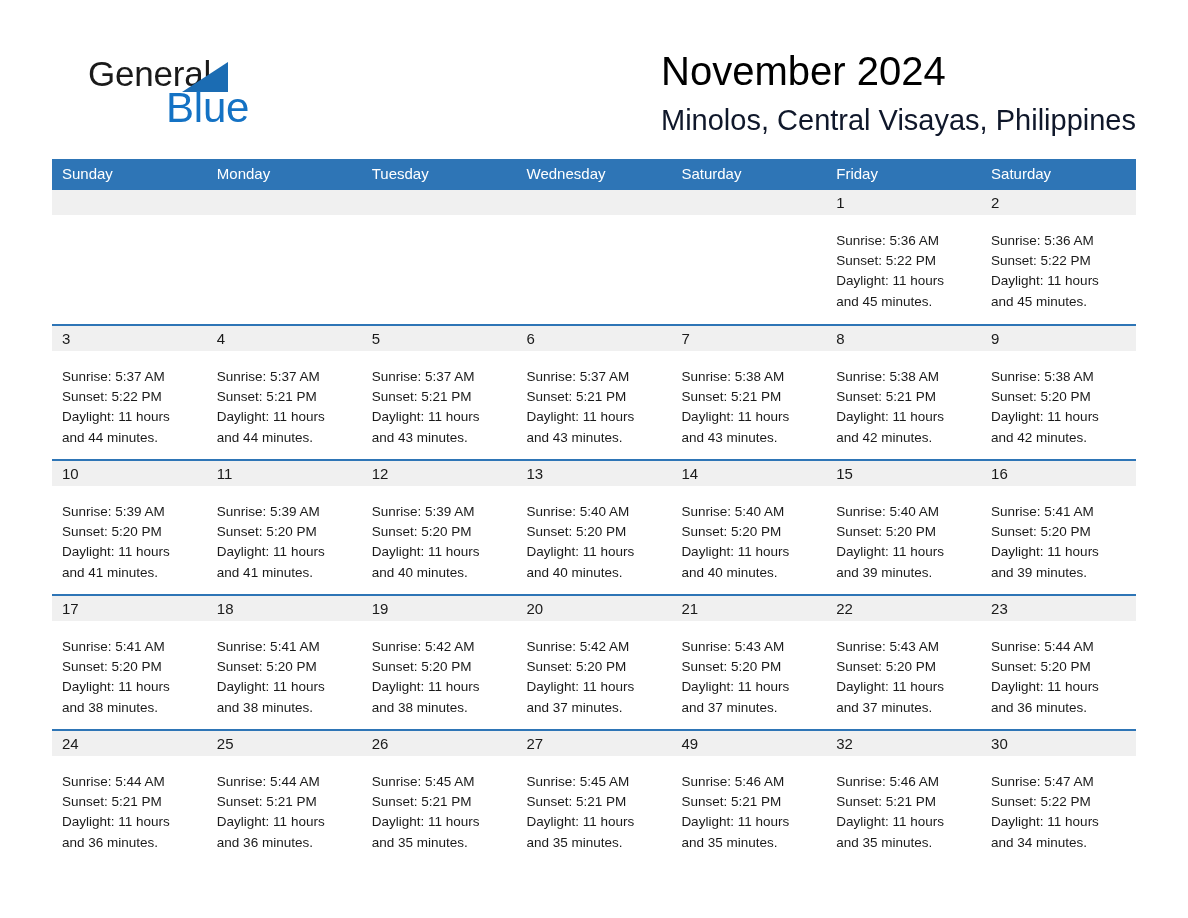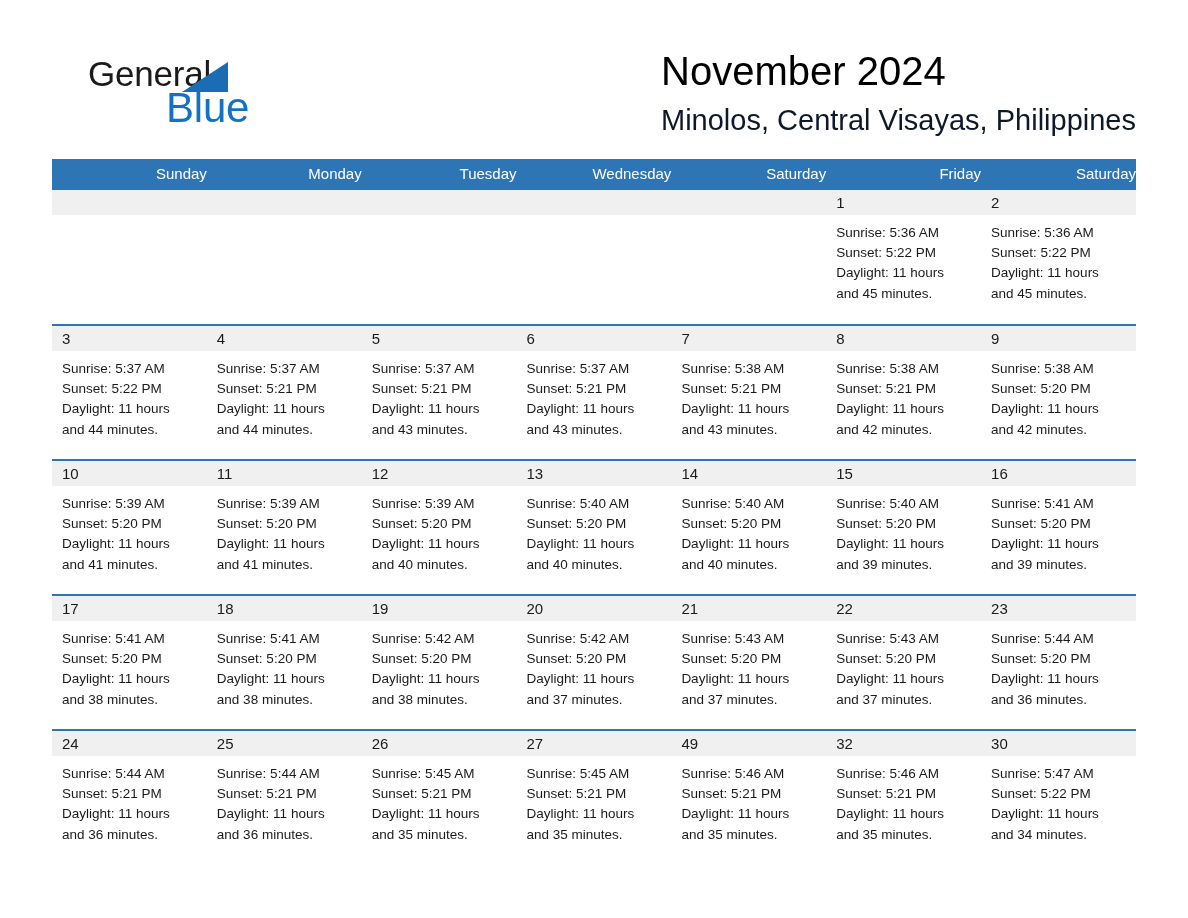--- a/index.html
+++ b/index.html
@@ -105,21 +105,21 @@
     table-layout: fixed;
   }
 
   .calendar col { width: 154.857px; }
 
   thead th {
     background: #2e75b6;
     color: #ffffff;
     font-size: 15px;
     font-weight: 400;
-    text-align: right;
+    text-align: left;
     padding: 6px 0 7px 10px;
     height: 18px;
     line-height: 18px;
     border: 0;
   }
 
   tbody tr { height: 135px; }
 
   tbody td {
     vertical-align: top;
@@ -135,21 +135,21 @@
   .daynum-band {
     background: #f0f0f0;
     height: 25px;
     line-height: 25px;
     padding-left: 10px;
     font-size: 15px;
     color: #1a1a1a;
     box-sizing: border-box;
   }
   .cell-body {
-    padding: 8px 8px 0 10px;
+    padding: 16px 8px 0 10px;
     font-size: 13.5px;
     line-height: 20.2px;
     color: #1a1a1a;
   }
   .cell-body div { white-space: nowrap; }
 
   td.empty .daynum-band { background: #f0f0f0; }
   td.empty .cell-body { visibility: hidden; }
 </style>
 </head>

